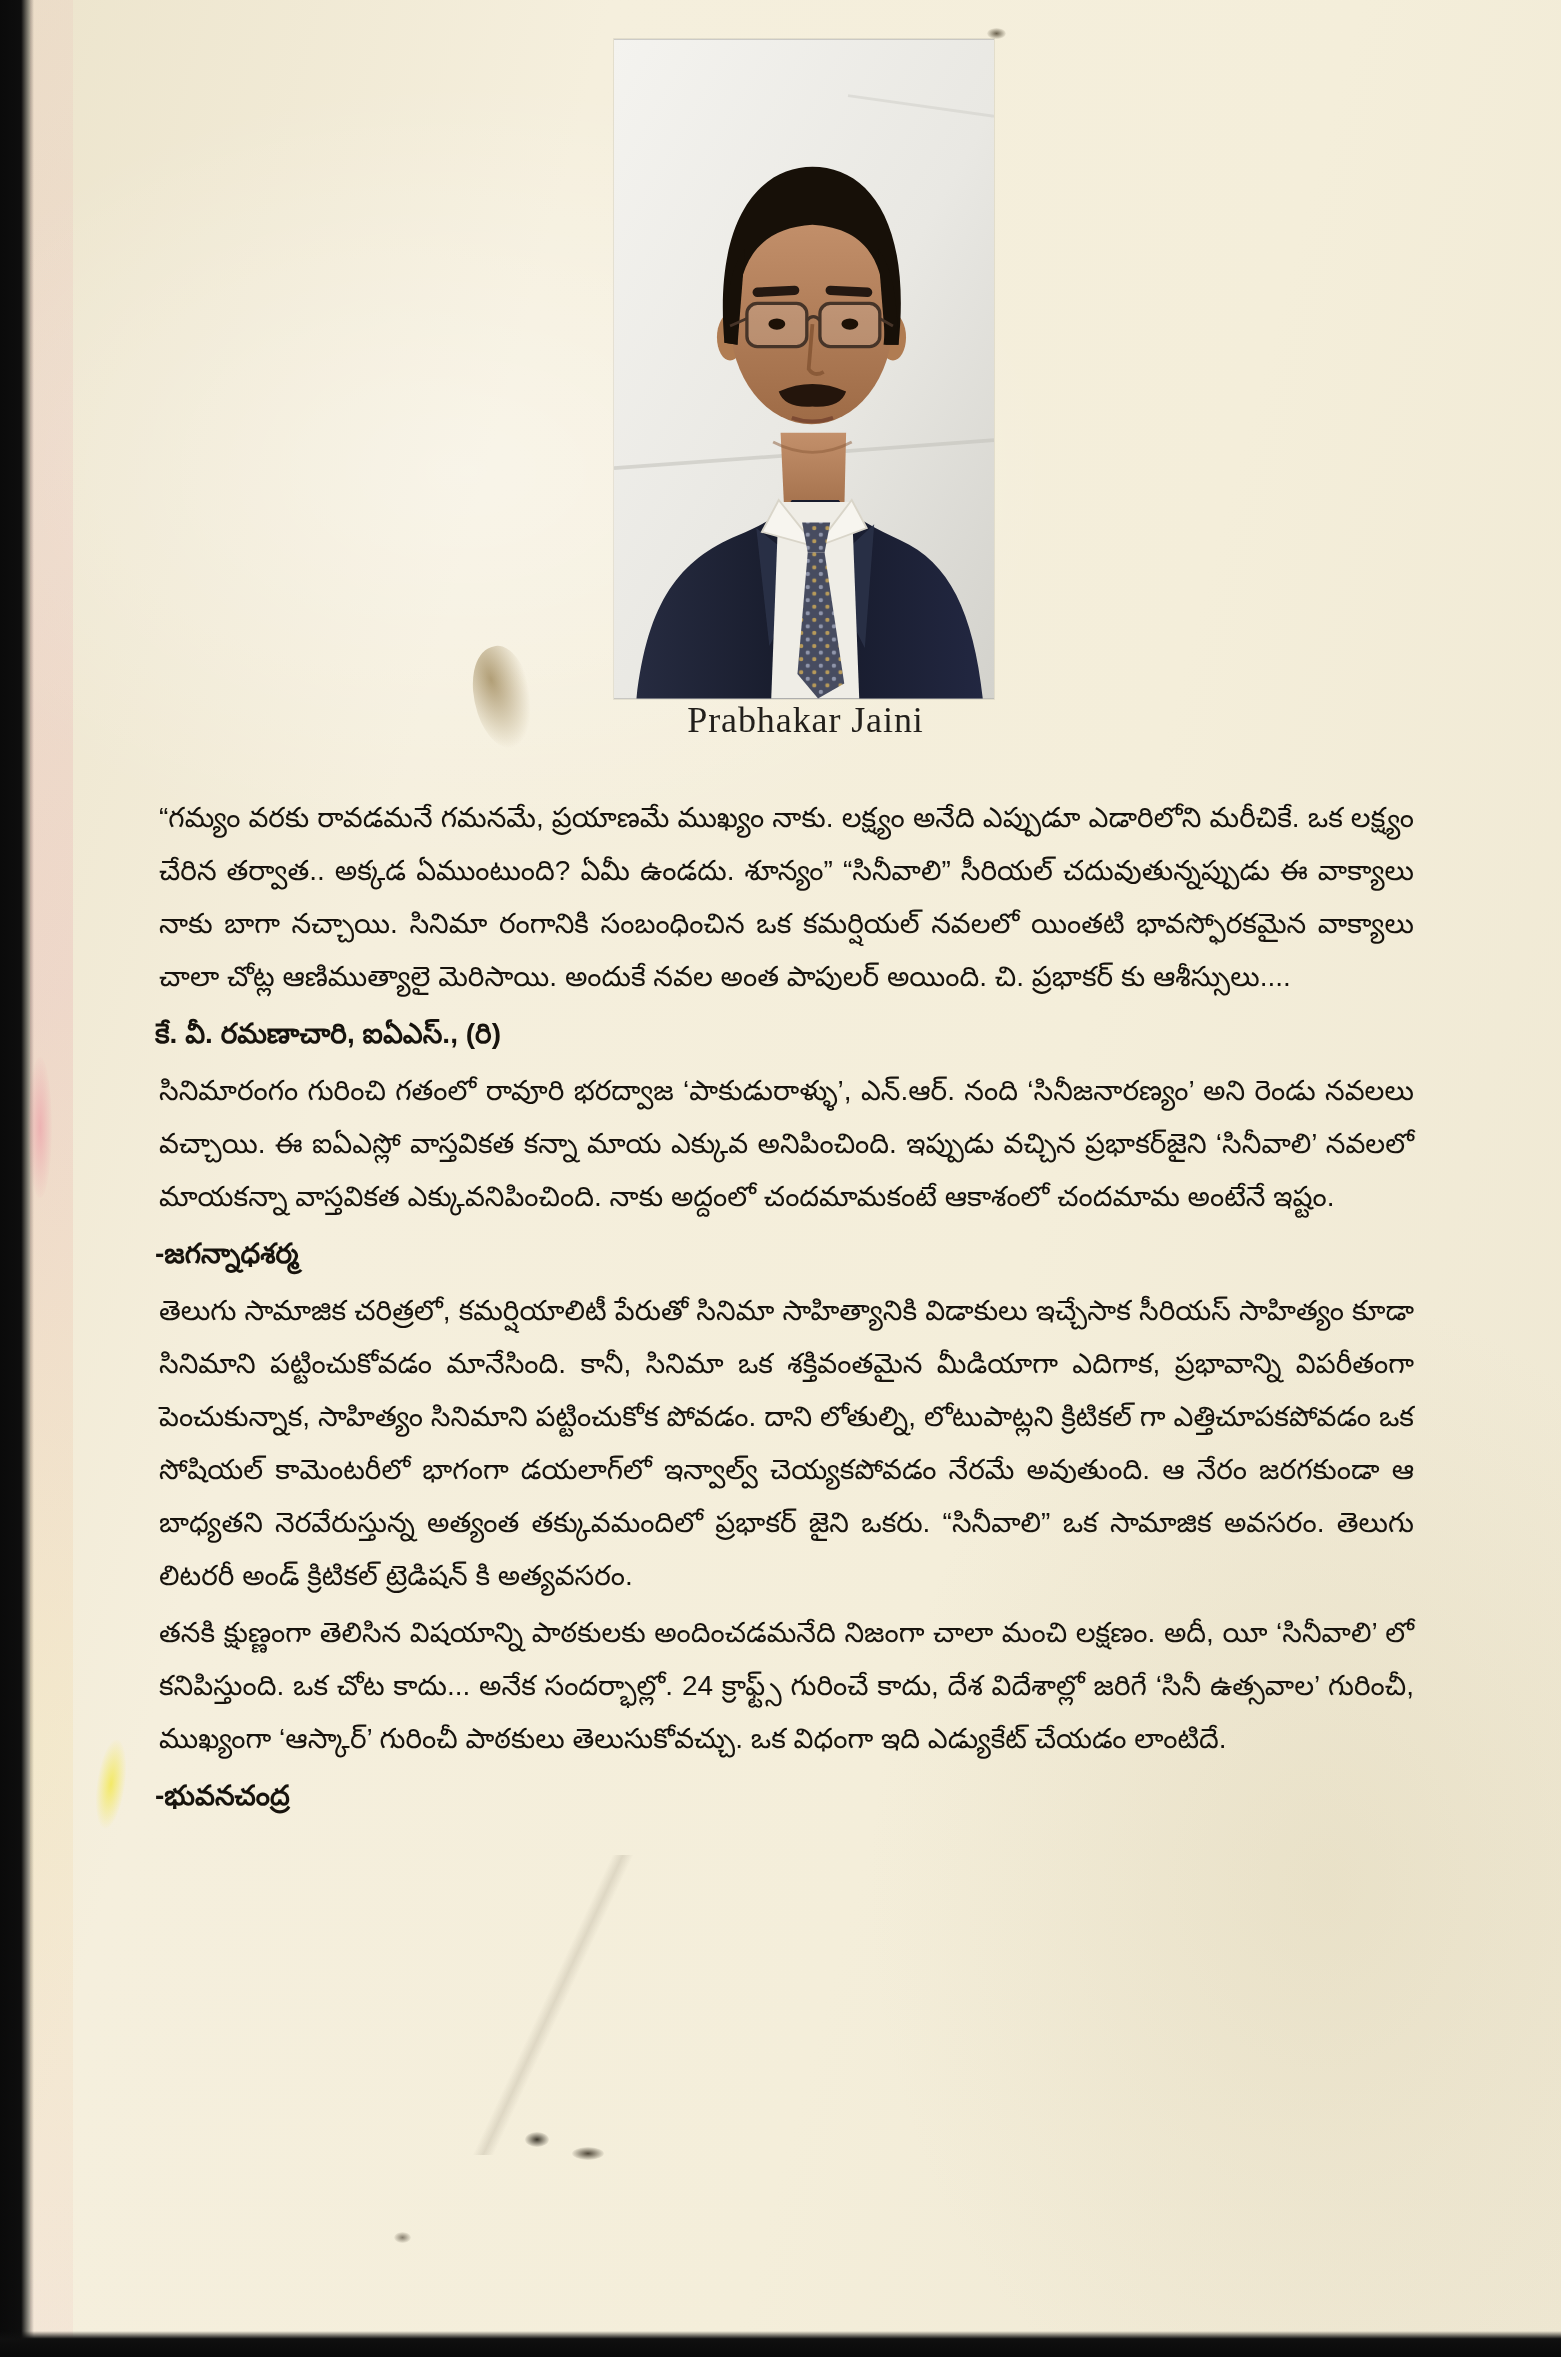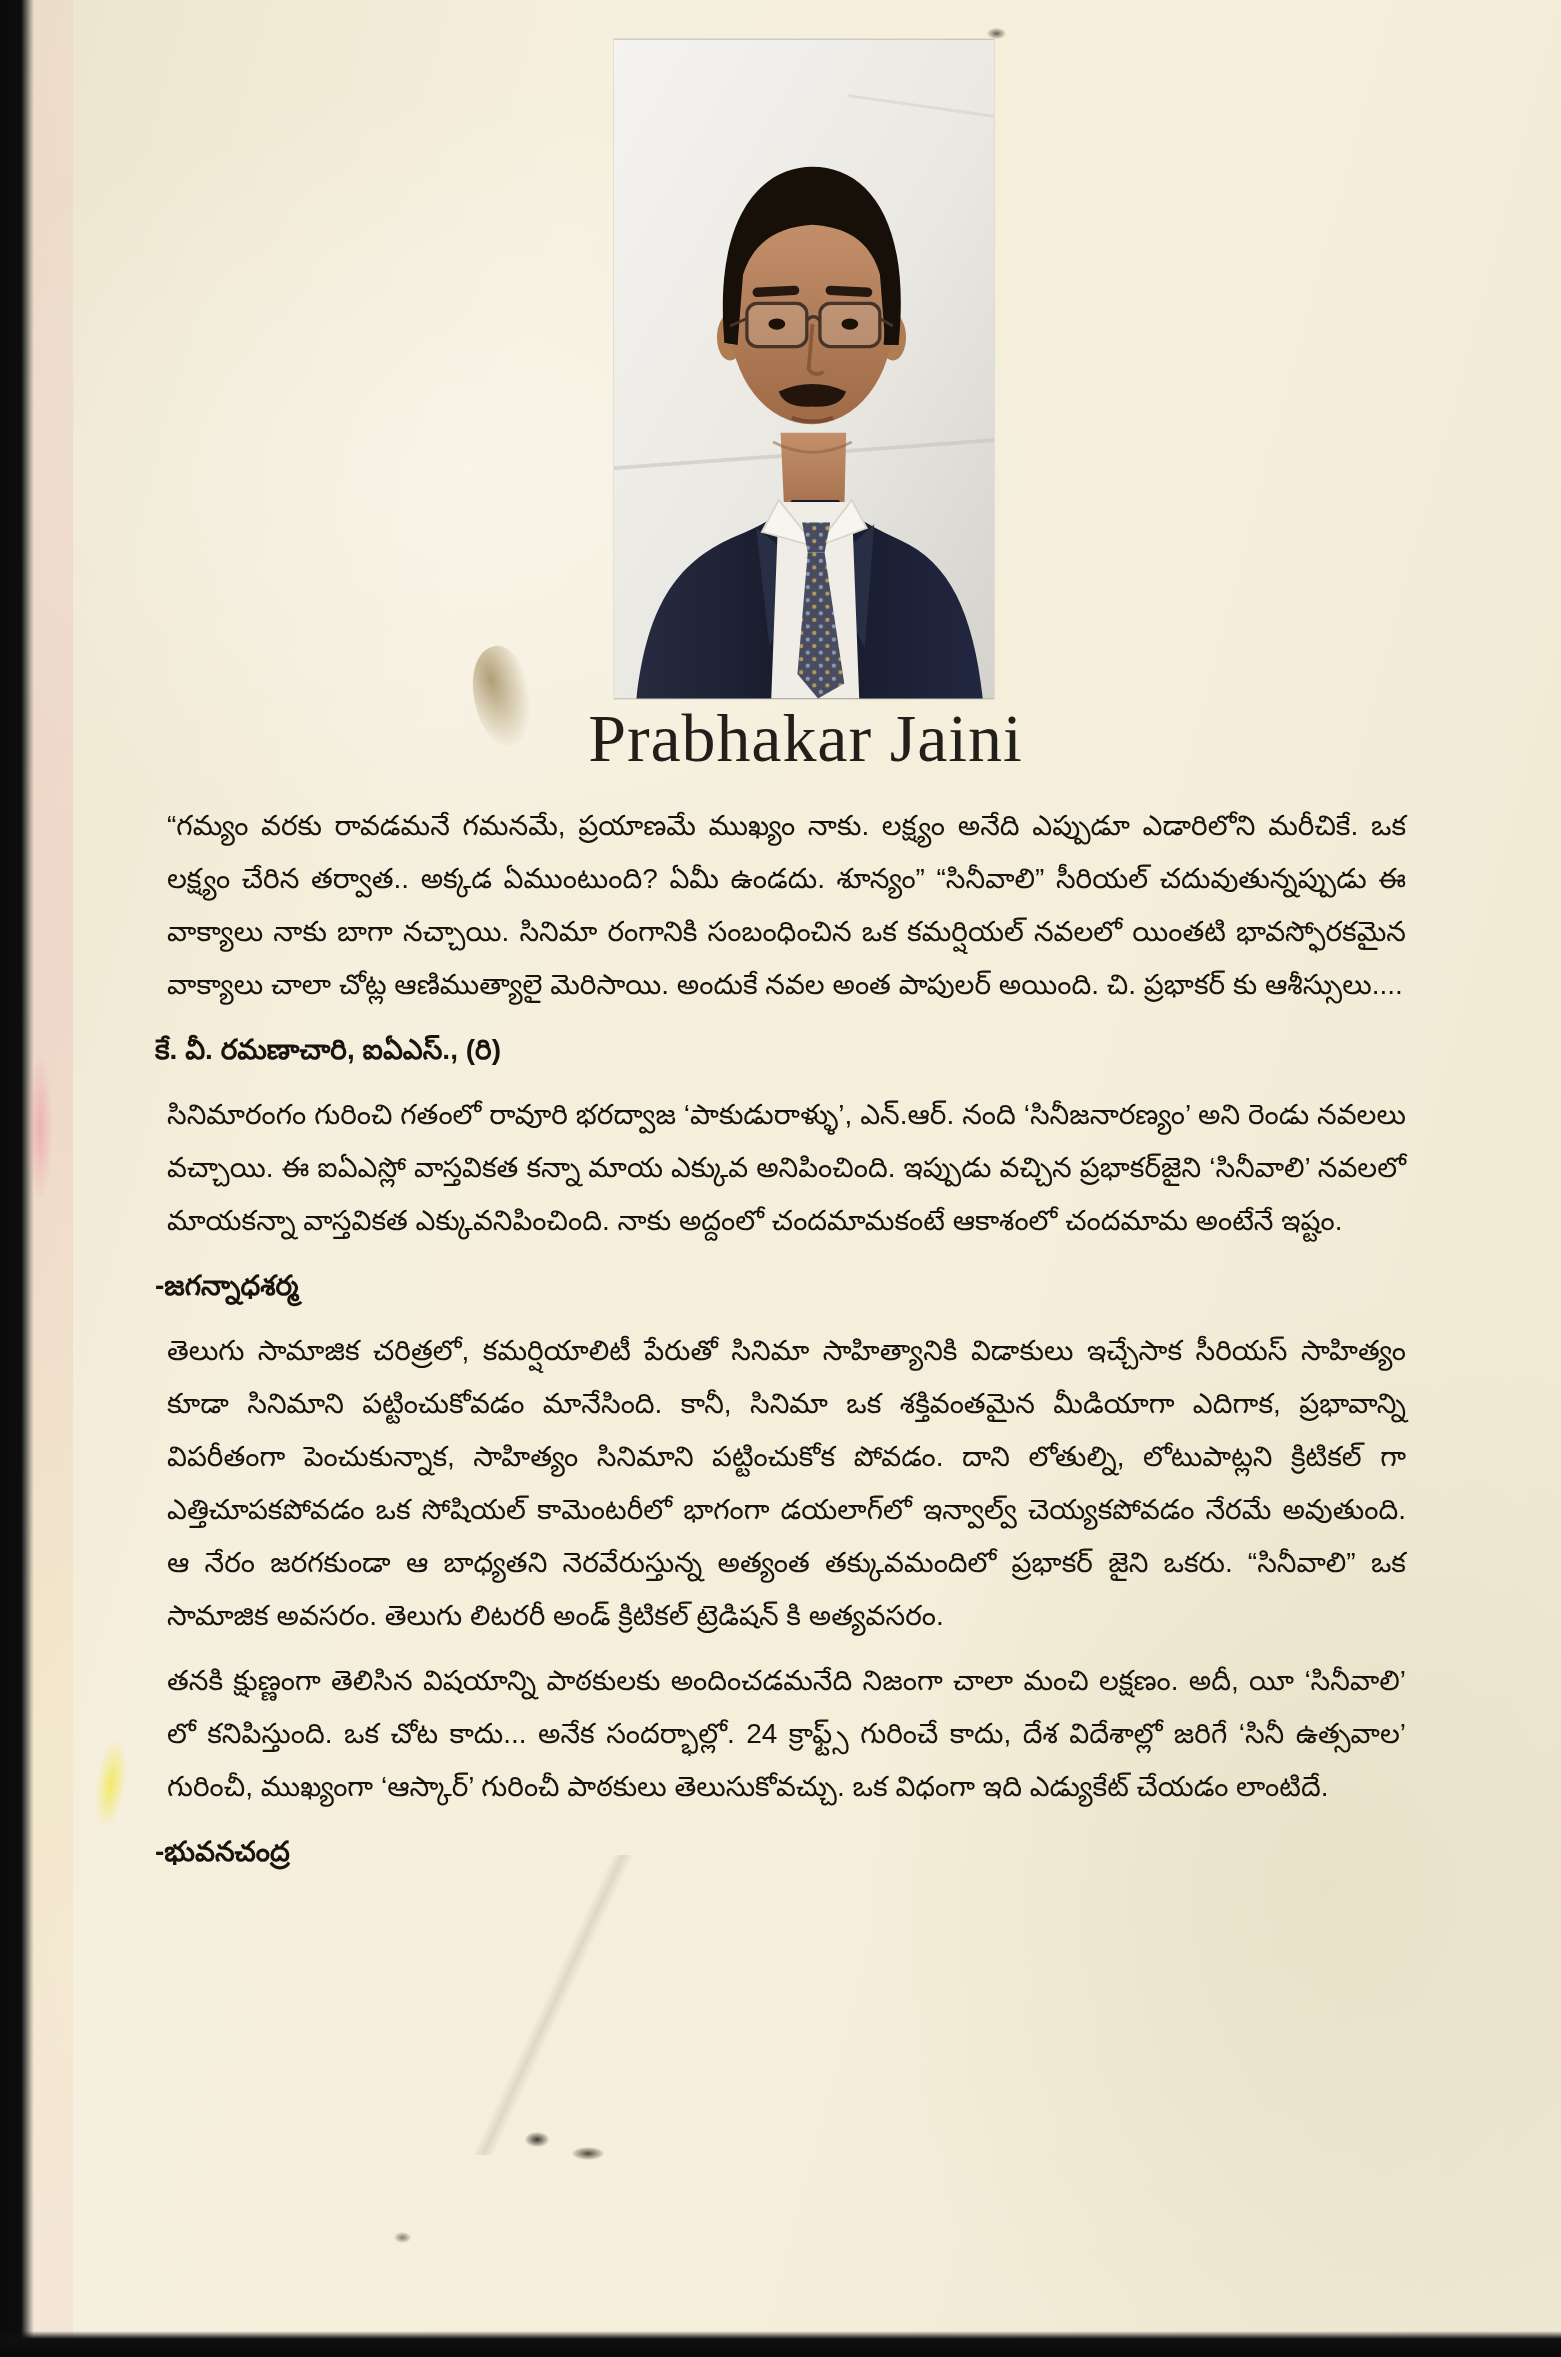--- a/index.html
+++ b/index.html
@@ -40,33 +40,33 @@
     position: absolute; left: 614px; top: 39px; width: 380px; height: 660px;
     box-shadow: inset 0 0 0 0.9px rgba(0,0,0,0.25), 0 0 0 0.9px rgba(0,0,0,0.08);
     background: #e4e3de;
   }
   .photo svg { display: block; }
   
   .author-name {
     position: absolute; left: 548px; top: 699px; width: 515px;
     text-align: center;
     font-family: "Liberation Serif", "DejaVu Serif", serif;
-    font-size: 68px;
+    font-size: 36px;
     color: #221f1b;
     letter-spacing: 0.9px;
   }
   
   .content {
     position: absolute; left: 155px; top: 787px; width: 1263px;
     color: #17130d;
     font-size: 28px;
     line-height: 53px;
     text-align: justify;
   }
-  .content p { margin: 12px; }
+  .content p { margin: 4px; }
   .attribution {
     font-weight: bold;
     line-height: 53px;
   }
   .attribution.inset { padding-right: 82px; }
   .attribution.small-inset { padding-right: 7.5px; }
   
   .stain { position: absolute; pointer-events: none; }
   .s-yellow { left: 97px; top: 1739px; width: 28px; height: 90px; border-radius: 50%;
     background: radial-gradient(ellipse at center, rgba(242,230,40,0.65), rgba(242,230,40,0) 72%);

